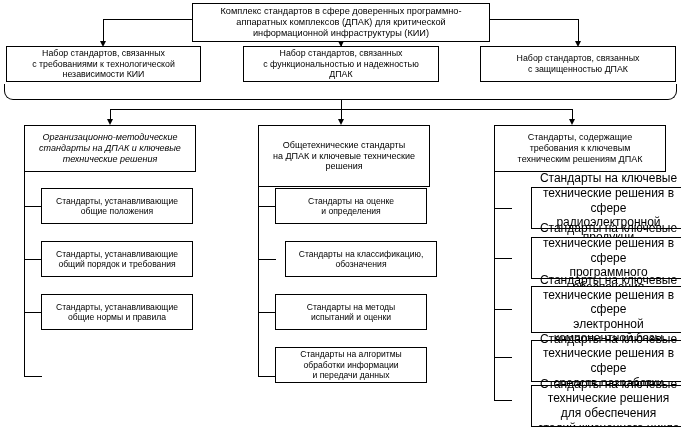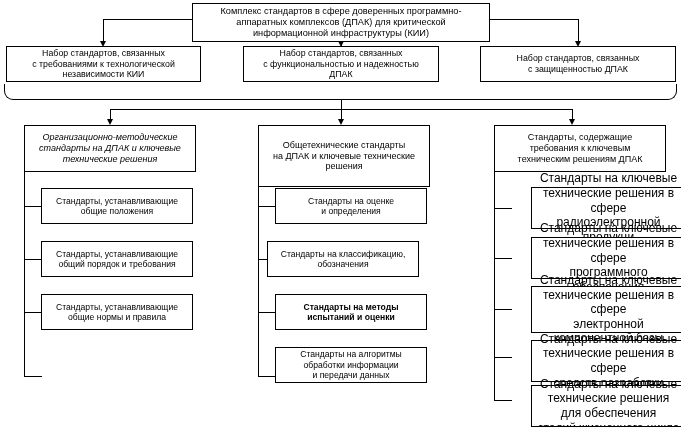--- a/index.html
+++ b/index.html
@@ -139,25 +139,25 @@
   <div class="v" style="left:258px;top:172px;height:204px;"></div>
   <div class="h" style="left:258px;top:206px;width:18px;"></div>
   <div class="h" style="left:258px;top:259px;width:18px;"></div>
   <div class="h" style="left:258px;top:312px;width:18px;"></div>
   <div class="h" style="left:258px;top:376px;width:18px;"></div>
 
   <div class="box t-leaf" style="left:275px;top:188px;width:152px;height:36px;">
     <span>Стандарты на оценке
 и определения</span>
   </div>
-  <div class="box t-leaf" style="left:267px;top:241px;width:152px;height:36px;">
+  <div class="box t-leaf" style="left:285px;top:241px;width:152px;height:36px;">
     <span>Стандарты на классификацию,
 обозначения</span>
   </div>
-  <div class="box t-leaf" style="left:275px;top:294px;width:152px;height:36px;font-weight:bold;">
+  <div class="box t-leaf" style="left:275px;top:294px;width:152px;height:36px;">
     <span>Стандарты на методы
 испытаний и оценки</span>
   </div>
   <div class="box t-leaf" style="left:275px;top:347px;width:152px;height:36px;">
     <span>Стандарты на алгоритмы
 обработки информации
 и передачи данных</span>
   </div>
 
   <div class="box t-head" style="left:494px;top:125px;width:172px;height:47px;">

